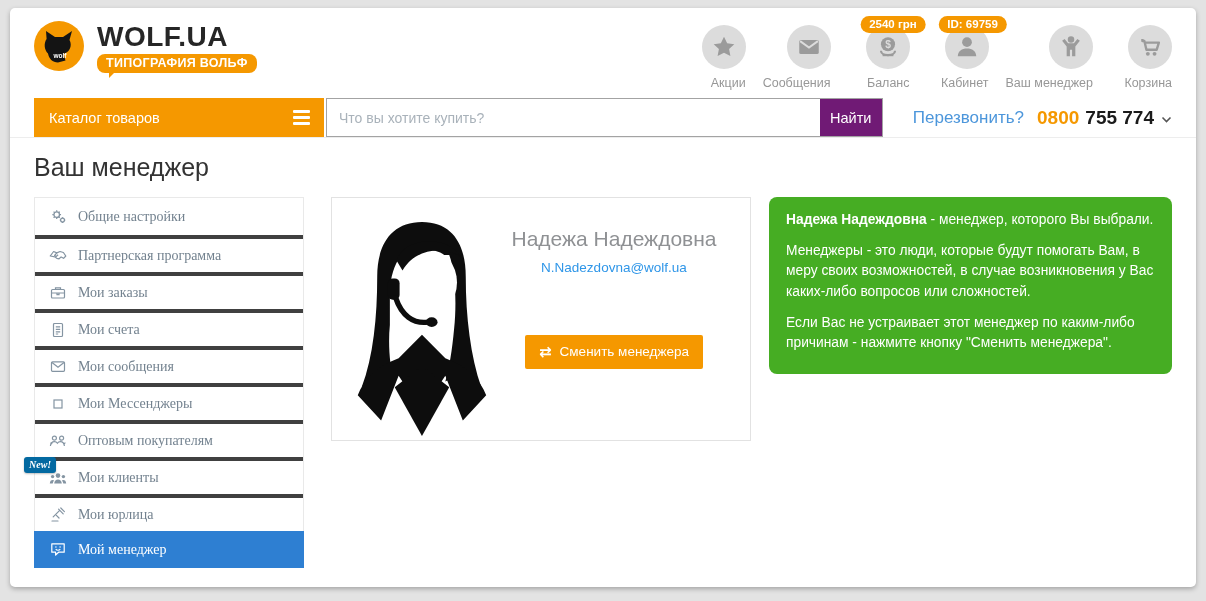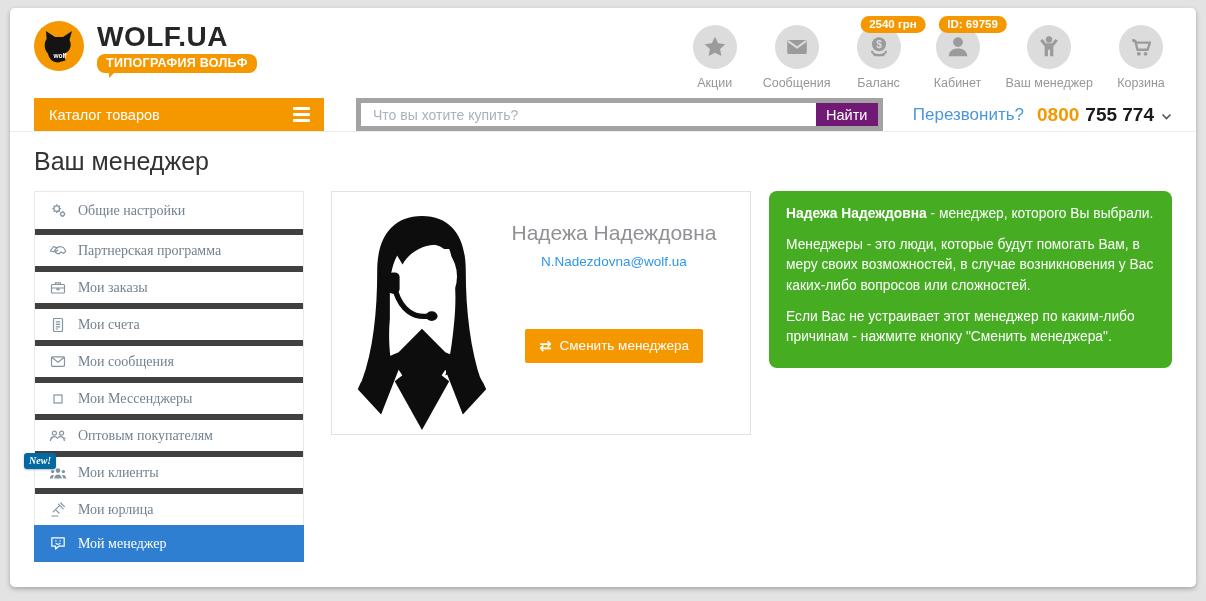--- a/index.html
+++ b/index.html
@@ -18,51 +18,51 @@
 
   
   .header { display:flex; justify-content:space-between; align-items:flex-start; padding:13px 24px 6px 24px; }
   .logo { display:flex; align-items:center; gap:13px; cursor:pointer; }
   .logo-text-wrap { display:flex; flex-direction:column; }
   .logo-title { font-size:28px; font-weight:bold; color:#262626; letter-spacing:.5px; line-height:1; }
   .logo-badge { position:relative; margin-top:3px; align-self:flex-start; background:#F59800; color:#fff; font-size:12.5px; font-weight:bold; padding:2px 9px 3px; border-radius:8px; letter-spacing:.3px; }
   .logo-badge::after { content:""; position:absolute; left:12px; bottom:-5px; border:3px solid transparent; border-top-color:#F59800; border-left-color:#F59800; }
 
   .acct-nav { display:flex; gap:17px; padding-top:4px; }
-  .acct-item { display:flex; flex-direction:column; align-items:center; position:relative; min-width:62px; cursor:pointer; }
+  .acct-item { display:flex; flex-direction:column; align-items:flex-end; position:relative; min-width:62px; cursor:pointer; }
   .acct-circle { width:44px; height:44px; border-radius:50%; background:#dcdcdc; display:flex; align-items:center; justify-content:center; }
   .acct-circle svg { display:block; }
   .acct-label { margin-top:7px; font-size:12.5px; color:#979797; white-space:nowrap; }
   .acct-badge { position:absolute; top:-9px; left:50%; transform:translateX(-28%); background:#F59800; color:#fff; font-size:11.5px; font-weight:bold; padding:2px 9px 3px; border-radius:10px; white-space:nowrap; z-index:2; }
 
   
   .toolbar-wrap { border-bottom:1px solid #ededed; padding:2px 24px 0; }
-  .toolbar { display:flex; align-items:stretch; height:33px; margin-bottom:0; }
+  .toolbar { display:flex; align-items:stretch; height:39px; margin-bottom:0; }
   .catalog-btn { width:290px; background:#F59800; color:#fff; display:flex; align-items:center; justify-content:space-between; padding:0 14px 0 15px; font-size:14.5px; cursor:pointer; flex-shrink:0; }
   .burger { display:flex; flex-direction:column; gap:3px; }
   .burger span { display:block; width:17px; height:3px; background:#fff; border-radius:1px; }
-  .search-box { flex:1; display:flex; border:5px solid #a3a3a3; margin-left:32px;justify-content:flex-end; }
+  .search-box { flex:1; display:flex; border:1px solid #a3a3a3; margin-left:2px;justify-content:flex-end; }
   .search-box input { flex:1; border:none; outline:none; padding:0 12px; font-size:14px; color:#555; font-family:inherit; background:#fff; }
   .search-box input::placeholder { color:#a9b2ba; }
   .find-btn { width:62px; background:#701a75; border:none; color:#fff; font-size:14.5px; font-family:inherit; cursor:pointer; }
   .phone-block { display:flex; align-items:center; margin-left:30px; white-space:nowrap; flex-shrink:0; }
   .callback { color:#4C96DB; font-size:17px; cursor:pointer; margin-right:13px; }
   .phone-number { font-size:19px; font-weight:bold; color:#1b1b1b; cursor:pointer; display:flex; align-items:center; }
   .phone-prefix { color:#F59800; margin-right:6px; }
   .chev { margin-left:7px; display:inline-block; }
 
   
   .page-title { font-size:25px; color:#333; font-weight:normal; padding:15px 24px 13px; }
 
   
   .content { display:flex; align-items:flex-start; padding:2px 24px 0; }
 
   .side-menu { width:270px; list-style:none; border:1px solid #e9e9e9; flex-shrink:0;font-family:Liberation Serif, serif; }
   .side-item { height:37px; display:flex; align-items:center; gap:10px; padding:0 13px; font-size:14px; color:#73828F; position:relative; cursor:pointer; background:#fff; }
-  .side-item + .side-item { border-top:6px solid #404040; }
+  .side-item + .side-item { border-top:4px solid #404040; }
   .side-item .sicon { width:20px; display:flex; justify-content:center; color:#8494a2; }
   .side-item.active { background:#2E7FD2; color:#fff; margin:0 -1px -1px; padding:4px 14px; border-top:none; }
   .side-item.active .sicon { color:#fff; }
   .new-badge { position:absolute; left:-11px; top:-4px; background:#0369a1; color:#fff; font-size:10px; font-weight:bold; font-style:italic; padding:2px 5px 3px; border-radius:3px; z-index:3; box-shadow:0 1px 2px rgba(0,0,0,.25); }
 
   .manager-card { width:420px; height:244px; border:1px solid #e2e2e2; margin-left:27px; display:flex; padding:16px 18px 0 14px; flex-shrink:0; background:#fff; }
   .avatar { align-self:flex-end; flex-shrink:0; }
   .card-right { flex:1; display:flex; flex-direction:column; align-items:center; padding-top:13px; }
   .mgr-name { font-size:21px; color:#8f9194; }
   .mgr-email { font-size:13.5px; color:#2F96E8; margin-top:9px; text-decoration:none; cursor:pointer; }

